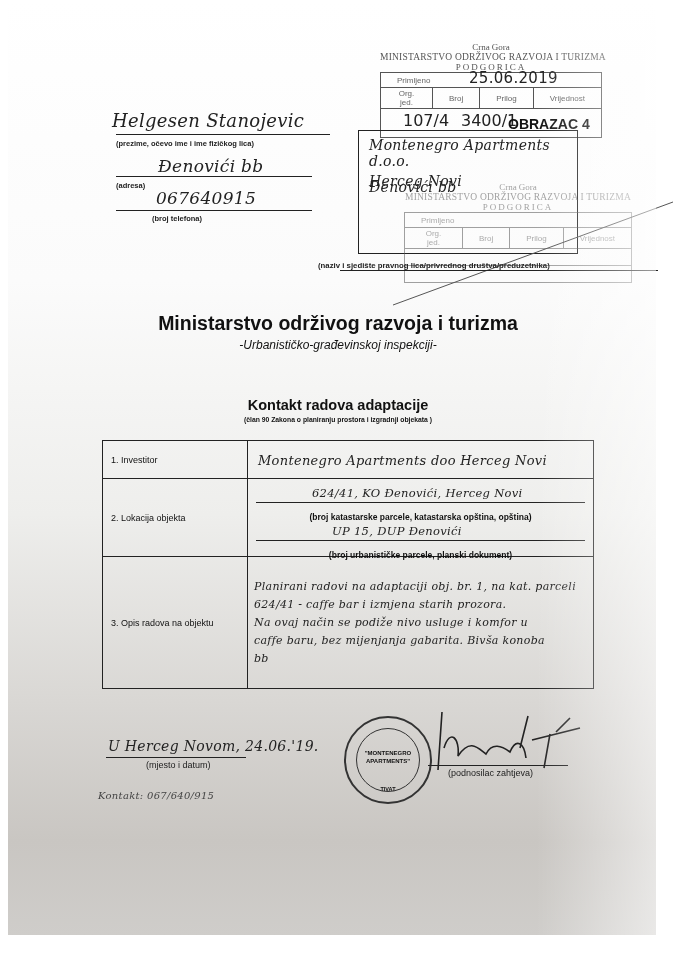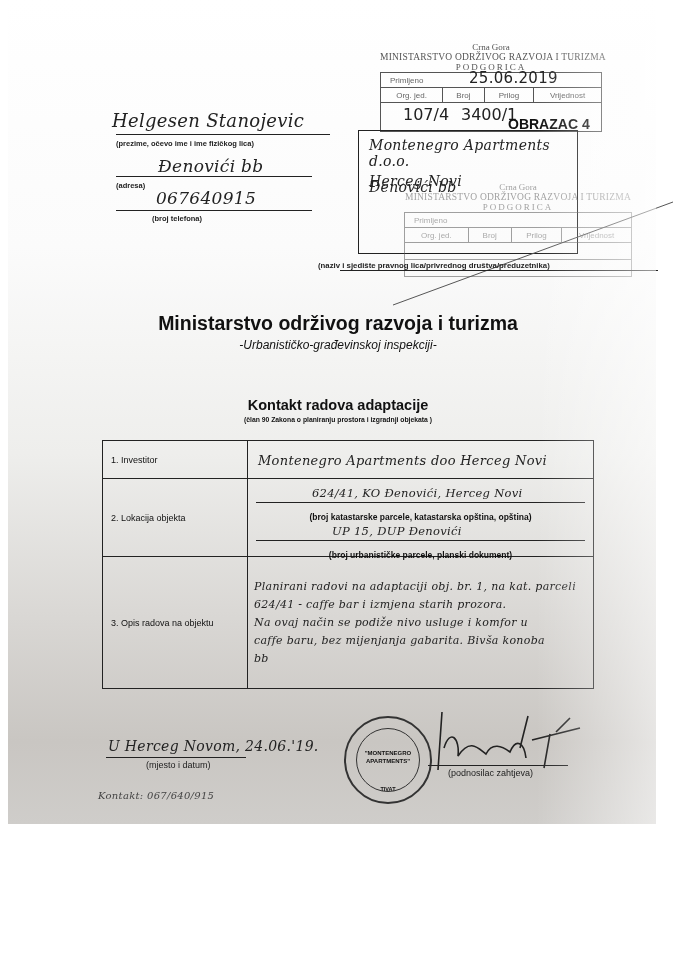--- a/index.html
+++ b/index.html
@@ -3,37 +3,37 @@
 <meta charset="utf-8">
 <style>
   html, body { margin: 0; padding: 0; }
   body {
     width: 679px; height: 960px; position: relative; overflow: hidden;
     background: #ffffff;
     font-family: "Liberation Sans", sans-serif;
     color: #111;
   }
   .page {
-    position: absolute; left: 8px; top: 0; width: 648px; height: 824px;
+    position: absolute; left: 8px; top: 0; width: 648px; height: 935px;
     background: linear-gradient(180deg, #ffffff 0%, #fbfbfb 30%, #eeeeec 55%, #d9d7d4 75%, #c9c6c2 90%, #cfcdca 100%);
   }
   .page::after {
     content: ""; position: absolute; right: 0; top: 0; bottom: 0; width: 120px;
     background: linear-gradient(90deg, rgba(255,255,255,0) 0%, rgba(255,255,255,0.55) 100%);
   }
   .hand { font-family: "DejaVu Serif", serif; font-style: italic; color: #222; letter-spacing: 0.3px; }
   .abs { position: absolute; }
 
   
   .rstamp { position: absolute; color: #555; font-family: "Liberation Serif", serif; text-align: center; }
   .rstamp .l1 { font-size: 9px; }
   .rstamp .l2 { font-size: 9.5px; letter-spacing: 0.2px; white-space: nowrap; }
   .rstamp .l3 { font-size: 9px; letter-spacing: 2px; }
   .rgrid { border-collapse: collapse; margin-top: 0; }
-  .rgrid td { border: 1px solid #555; font-family: "Liberation Sans", sans-serif; font-size: 8px; color: #666; padding: 1px 9px; height: 12px; }
+  .rgrid td { border: 1px solid #555; font-family: "Liberation Sans", sans-serif; font-size: 8px; color: #666; padding: 1px 16px; height: 12px; }
   .rgrid td.big { height: 26px; }
 
   .fieldline { position: absolute; border-bottom: 1.3px solid #222; }
   .caption { position: absolute; font-size: 7.5px; font-weight: bold; color: #222; }
 
   .company-box { position: absolute; left: 350px; top: 130px; width: 218px; height: 122px; border: 1.5px solid #222; }
 
   h1.title { position: absolute; left: 0; width: 660px; top: 312px; margin: 0; text-align: center; font-size: 19.5px; font-weight: bold; }
   .subtitle { position: absolute; left: 0; width: 660px; top: 338px; text-align: center; font-size: 12px; font-style: italic; }
   .formtitle { position: absolute; left: 0; width: 660px; top: 397px; text-align: center; font-size: 14.5px; font-weight: bold; }

